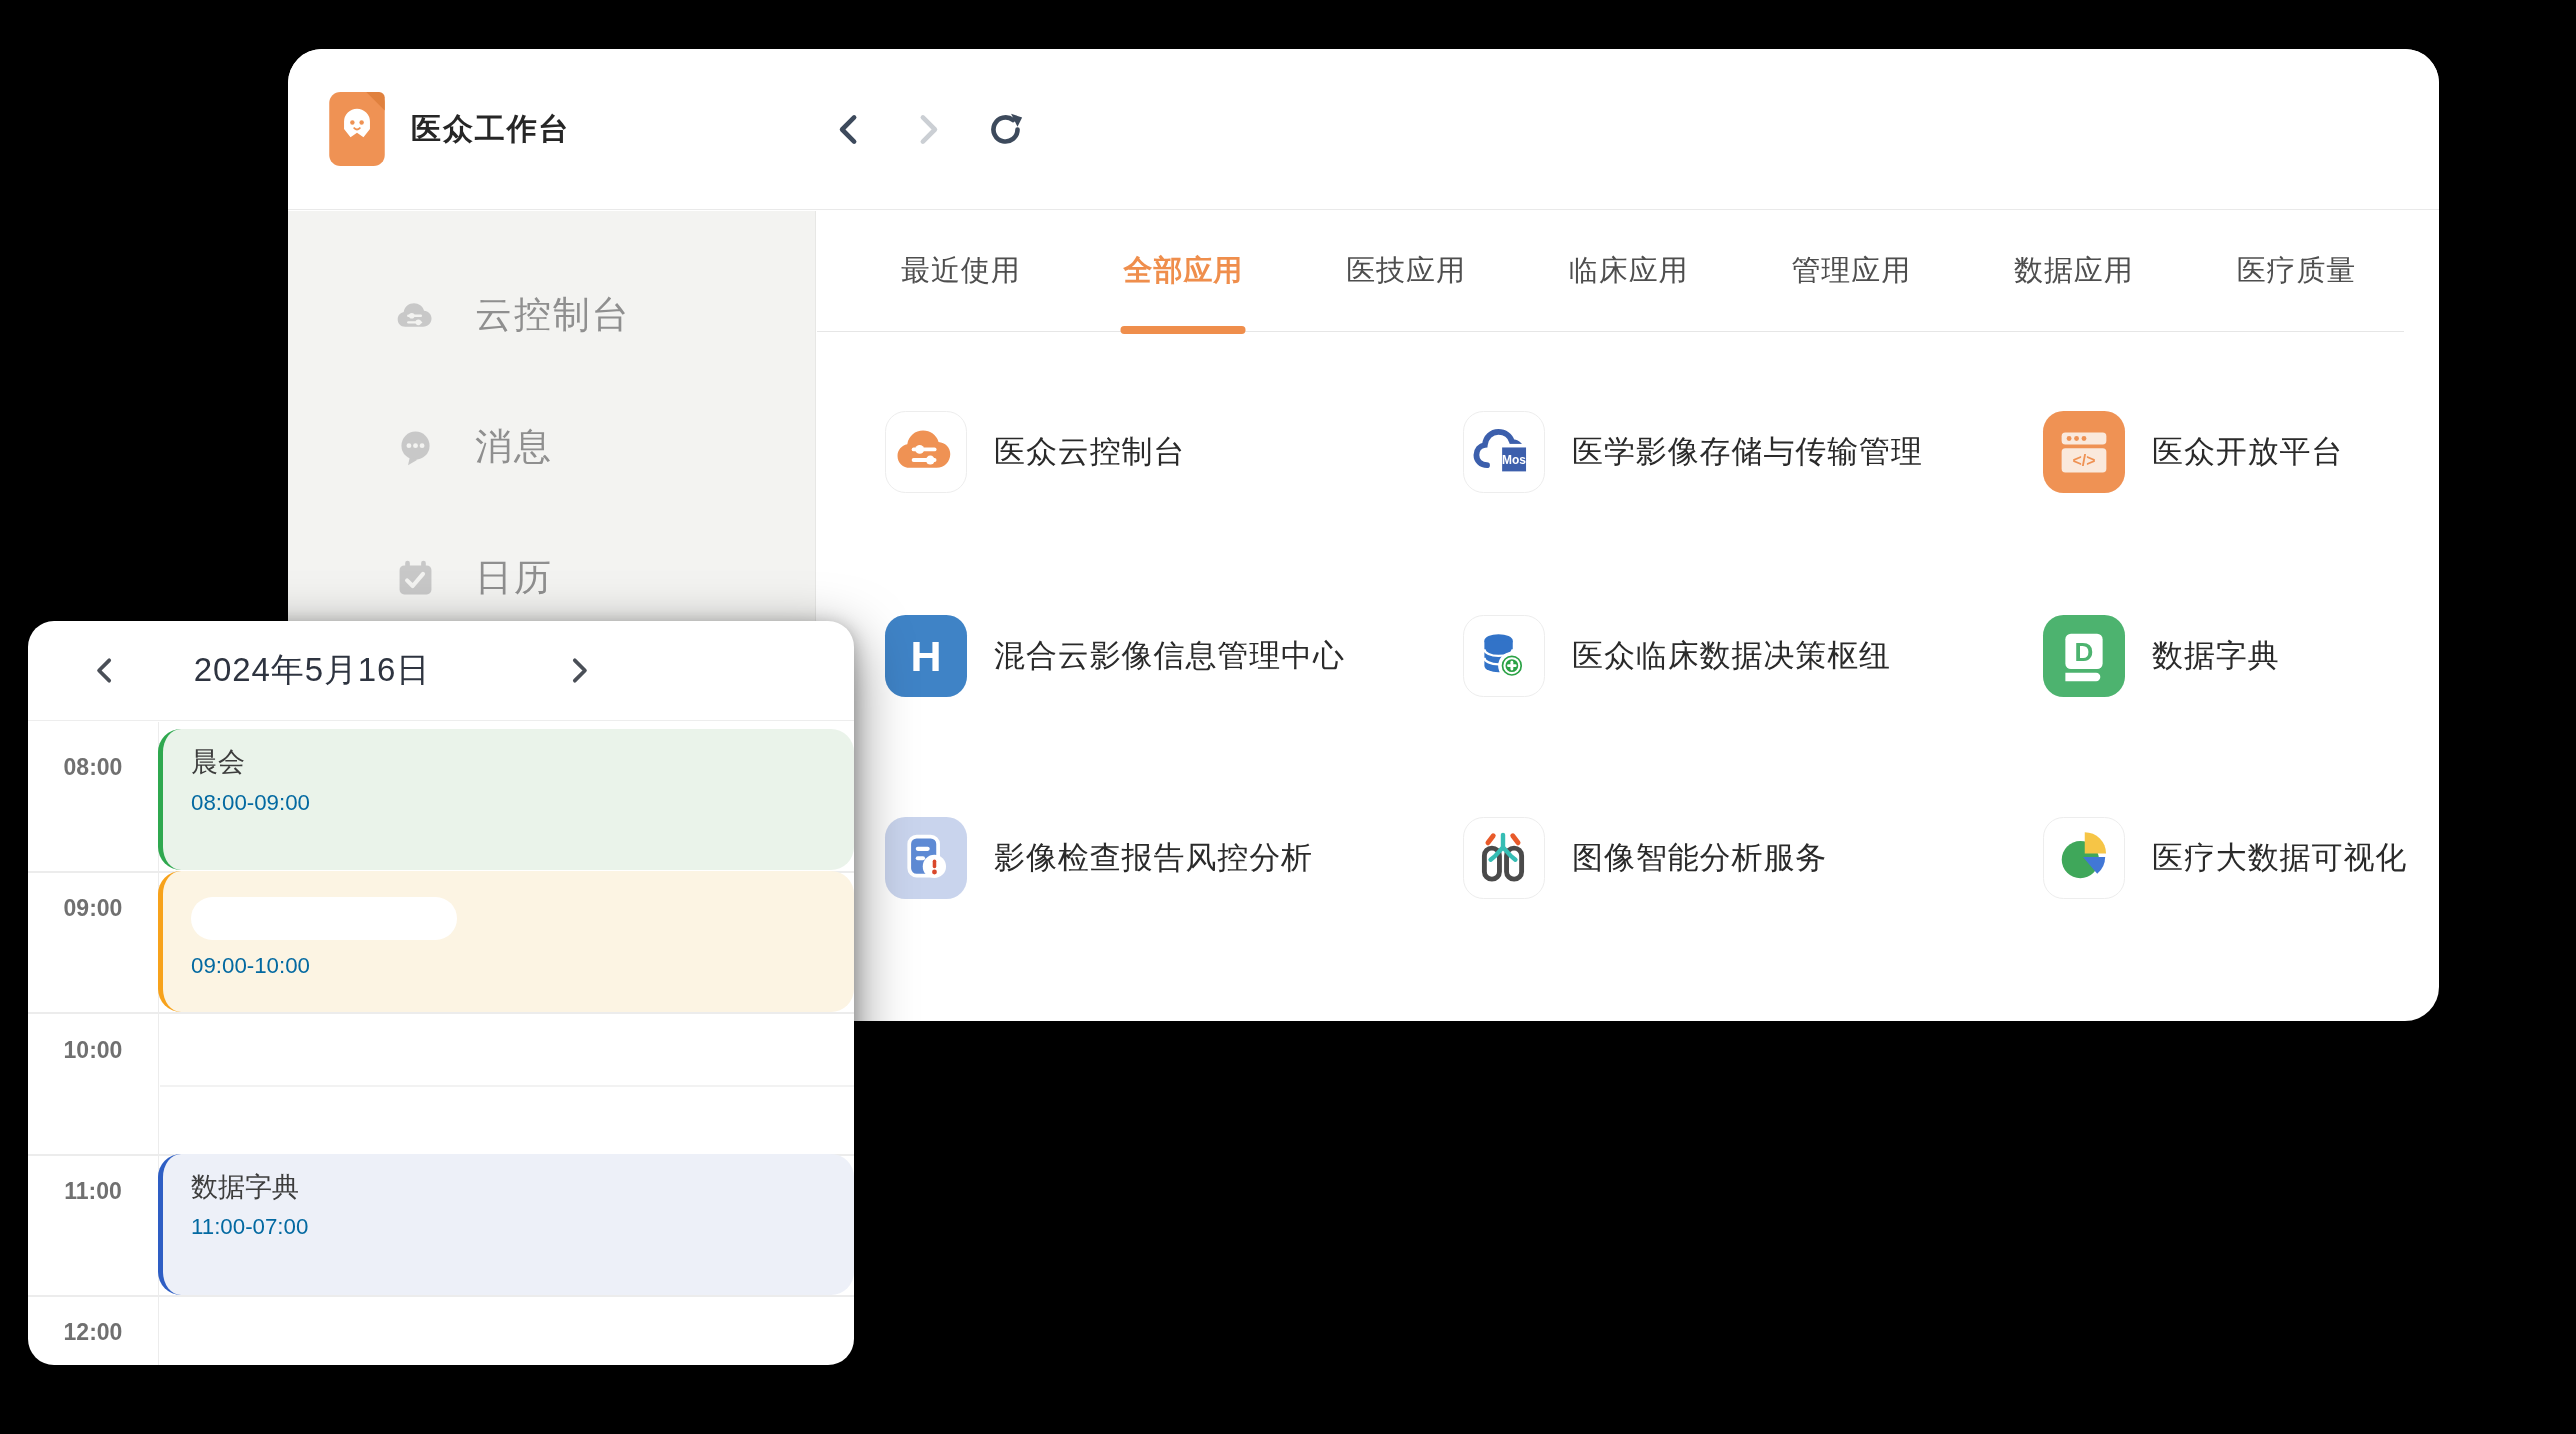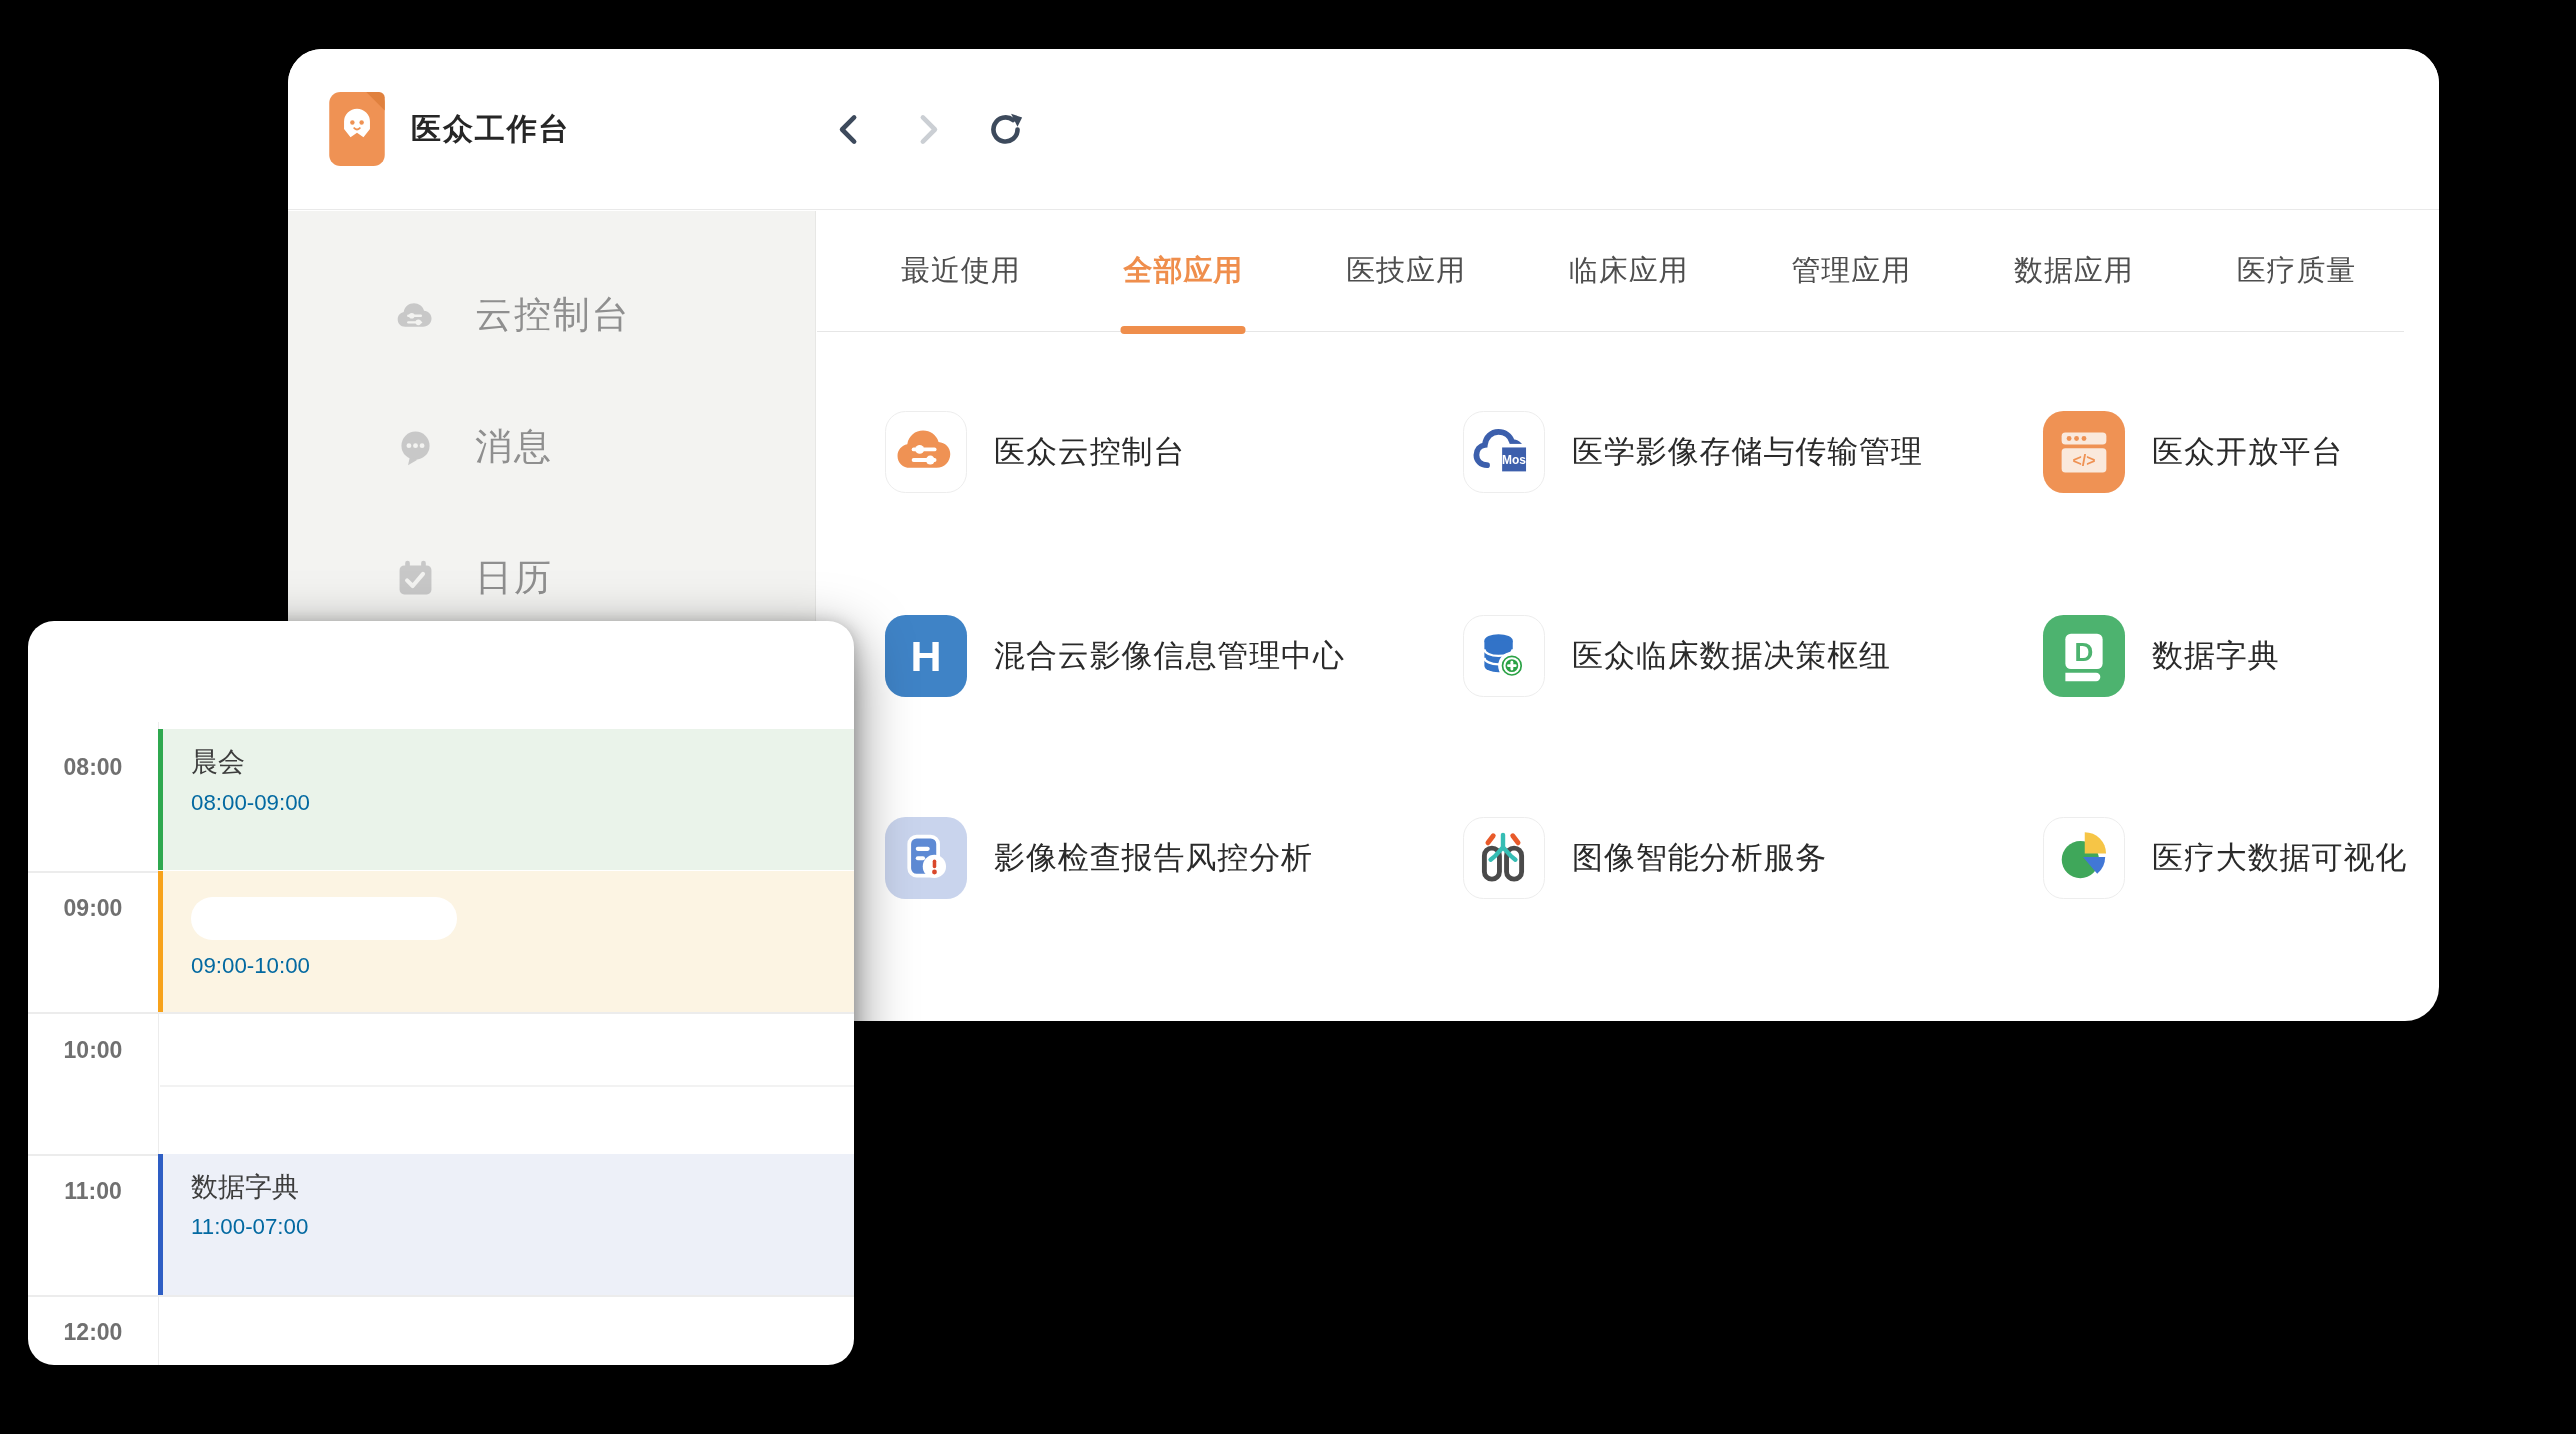--- a/index.html
+++ b/index.html
@@ -55,21 +55,21 @@
   .cal-header{position:absolute;left:0;top:0;right:0;height:99px;border-bottom:1.9px solid #ededed;}
   .cal-date{position:absolute;left:84px;top:0;width:400px;height:99px;display:flex;
             align-items:center;justify-content:center;font-size:33px;color:#2e3440;font-weight:500;letter-spacing:0.9px;}
   .cal-nav{position:absolute;top:31px;width:37px;height:37px;cursor:pointer;}
   .cal-grid{position:absolute;left:0;top:101px;right:0;bottom:0;overflow:hidden;
             border-radius:0 0 26px 26px;}
   .timecol{position:absolute;left:0;top:0;bottom:0;width:130px;border-right:1.9px solid #ececec;}
   .hline{position:absolute;left:0;right:0;height:1.9px;background:#ececec;}
   .hhalf{position:absolute;left:132px;right:0;height:1.9px;background:#f2f2f2;}
   .hourlbl{position:absolute;left:0;width:130px;text-align:center;font-size:23px;color:#707070;font-weight:bold;}
-  .event{position:absolute;left:130px;right:0;box-sizing:border-box;padding:15px 13px 0 28px;cursor:pointer;}
+  .event{position:absolute;left:130px;right:0;box-sizing:border-box;padding:15px 13px 0 28px;cursor:pointer;border-radius:23px;}
   .event .etitle{font-size:27px;color:#3d3d3d;font-weight:500;}
   .event .etime{font-size:22.3px;color:#0369a1;margin-top:9.3px;}
   .ev-green{top:7.4px;height:141px;background:#EAF3EA;border-left:5.6px solid #2FA84F;}
   .ev-orange{top:149px;height:141px;background:#FCF4E3;border-left:5.6px solid #F7A21B;padding-top:26px;}
   .ev-blue{top:432px;height:141px;background:#EDF0F8;border-left:5.6px solid #2E5EC4;}
   .pill{width:266px;height:43px;border-radius:21.4px;background:#fff;}
   .ev-orange .etime{margin-top:13px;}
 </style>
 </head>
 <body>
@@ -243,20 +243,29 @@
           <circle cx="41" cy="47" r="21" fill="#3FA75A"></circle>
           <path d="M44 44 L69 44 A25 25 0 0 1 60 63 Z" fill="#4177D6"></path>
           <path d="M46 40 L46 16 A24 24 0 0 1 70 40 Z" fill="#F6C546"></path>
         </svg>
       </div>
       <span class="name">医疗大数据可视化</span>
     </div>
   </div>
 
   <div class="calendar">
+    <div class="cal-header">
+      <svg class="cal-nav" style="left:59px;" viewBox="0 0 40 40">
+        <polyline points="24,9 13,20 24,31" fill="none" stroke="#4a4f57" stroke-width="4" stroke-linecap="round" stroke-linejoin="round"></polyline>
+      </svg>
+      <div class="cal-date">2024年5月16日</div>
+      <svg class="cal-nav" style="left:532px;" viewBox="0 0 40 40">
+        <polyline points="16,9 27,20 16,31" fill="none" stroke="#4a4f57" stroke-width="4" stroke-linecap="round" stroke-linejoin="round"></polyline>
+      </svg>
+    </div>
 
     <div class="cal-grid">
       <div class="timecol"></div>
 
       <div class="hline" style="top:149px;"></div>
       <div class="hline" style="top:290px;"></div>
       <div class="hhalf" style="top:363px;"></div>
       <div class="hline" style="top:432px;"></div>
       <div class="hline" style="top:573px;"></div>
 

